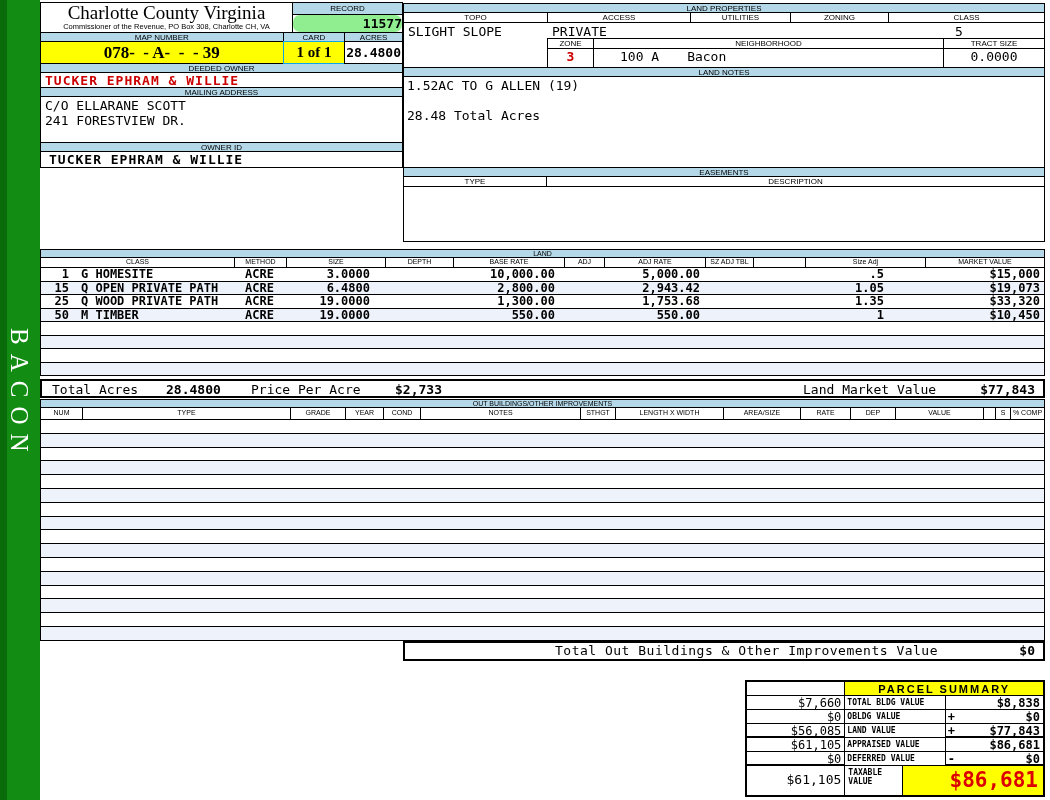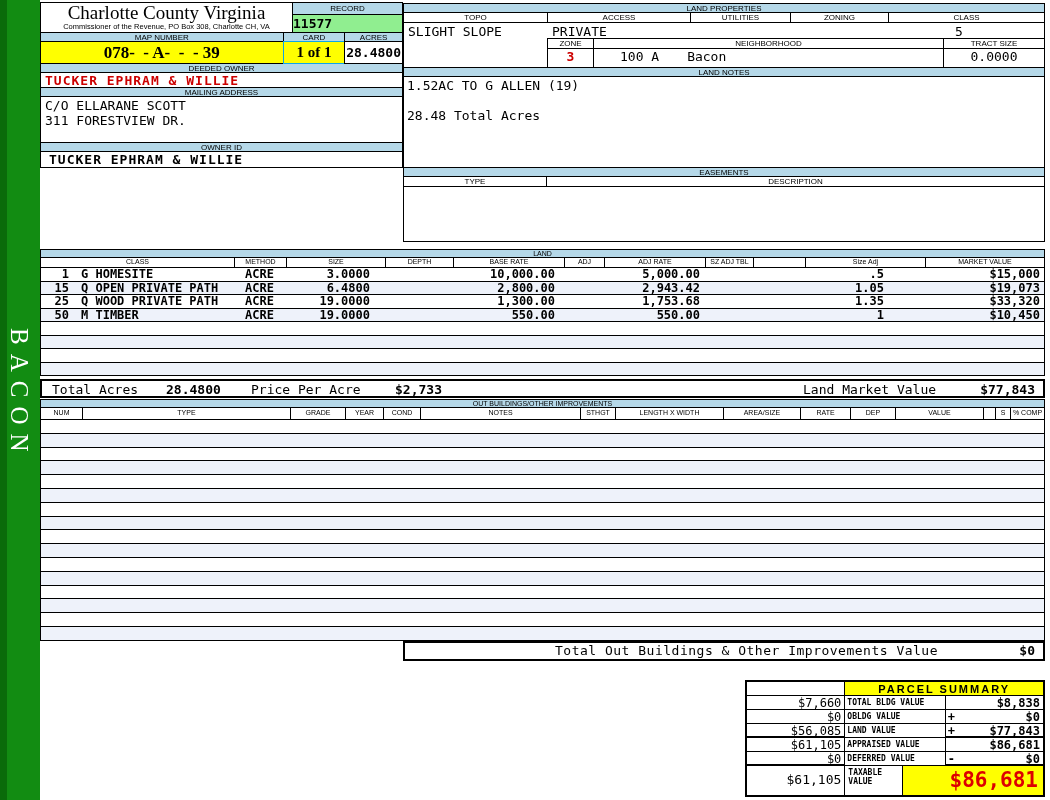--- a/index.html
+++ b/index.html
@@ -25,21 +25,21 @@
   .row > * { margin-left:-1px; }
   .row > *:first-child { margin-left:0; }
 
   
   .left-panel { position:absolute; left:40px; top:3px; width:363px; }
   .title-box { width:253px; height:31px; border:1px solid #000; background:#fff; text-align:center; overflow:hidden; }
   .county-title { font-family:"Liberation Serif","DejaVu Serif",serif; font-size:19px; line-height:20px; }
   .county-sub { font-family:"Liberation Sans",sans-serif; font-size:7.5px; line-height:8px; }
   .record-box { width:111px; height:31px; border:1px solid #000; display:flex; flex-direction:column; }
   .record-box .hbar { height:13px; line-height:12px; margin:0; border:none; border-bottom:1px solid #000; }
-  .record-val { flex:1; background:#90ee90; font-weight:bold; font-size:13px; text-align:left; line-height:17px; }
+  .record-val { flex:1; background:#90ee90; font-weight:bold; font-size:13px; text-align:right; line-height:17px;border-radius:7px; }
 
   .w-map { width:253px; } .w-card { width:65px; } .w-acres { width:61px; }
   .map-val { height:23px; background:#ffff00; border:1px solid #000; text-align:center;
              font-family:"Liberation Serif","DejaVu Serif",serif; font-weight:bold; font-size:17px; line-height:21px; white-space:pre; }
   .card-val { height:23px; background:#ffff00; border:1px solid #0ea5e9; text-align:center;
               font-family:"Liberation Serif","DejaVu Serif",serif; font-weight:bold; font-size:15px; line-height:21px; }
   .acres-val { height:23px; background:#fff; border:1px solid #000; text-align:center;
                font-weight:bold; font-size:13px; line-height:21px; }
 
   .owner-red { height:16px; border:1px solid #000; margin-top:-1px; color:#cc0000; font-weight:bold;
@@ -164,21 +164,21 @@
     <div class="row">
       <div class="map-val w-map">078-  - A-  -  - 39</div>
       <div class="card-val w-card">1 of 1</div>
       <div class="acres-val w-acres">28.4800</div>
     </div>
     <div class="hbar">DEEDED OWNER</div>
     <div class="owner-red">TUCKER EPHRAM &amp; WILLIE</div>
     <div class="hbar">MAILING ADDRESS</div>
     <div class="addr">
       <div>C/O ELLARANE SCOTT</div>
-      <div>311 FORESTVIEW DR.</div>
+      <div>241 FORESTVIEW DR.</div>
     </div>
     <div class="hbar">OWNER ID</div>
     <div class="owner-id">TUCKER EPHRAM &amp; WILLIE</div>
   </div>
 
   <div class="right-panel">
     <div class="hbar" style="margin-top:0;">LAND PROPERTIES</div>
     <div class="cols">
       <div class="lp0">TOPO</div>
       <div class="lp1">ACCESS</div>

